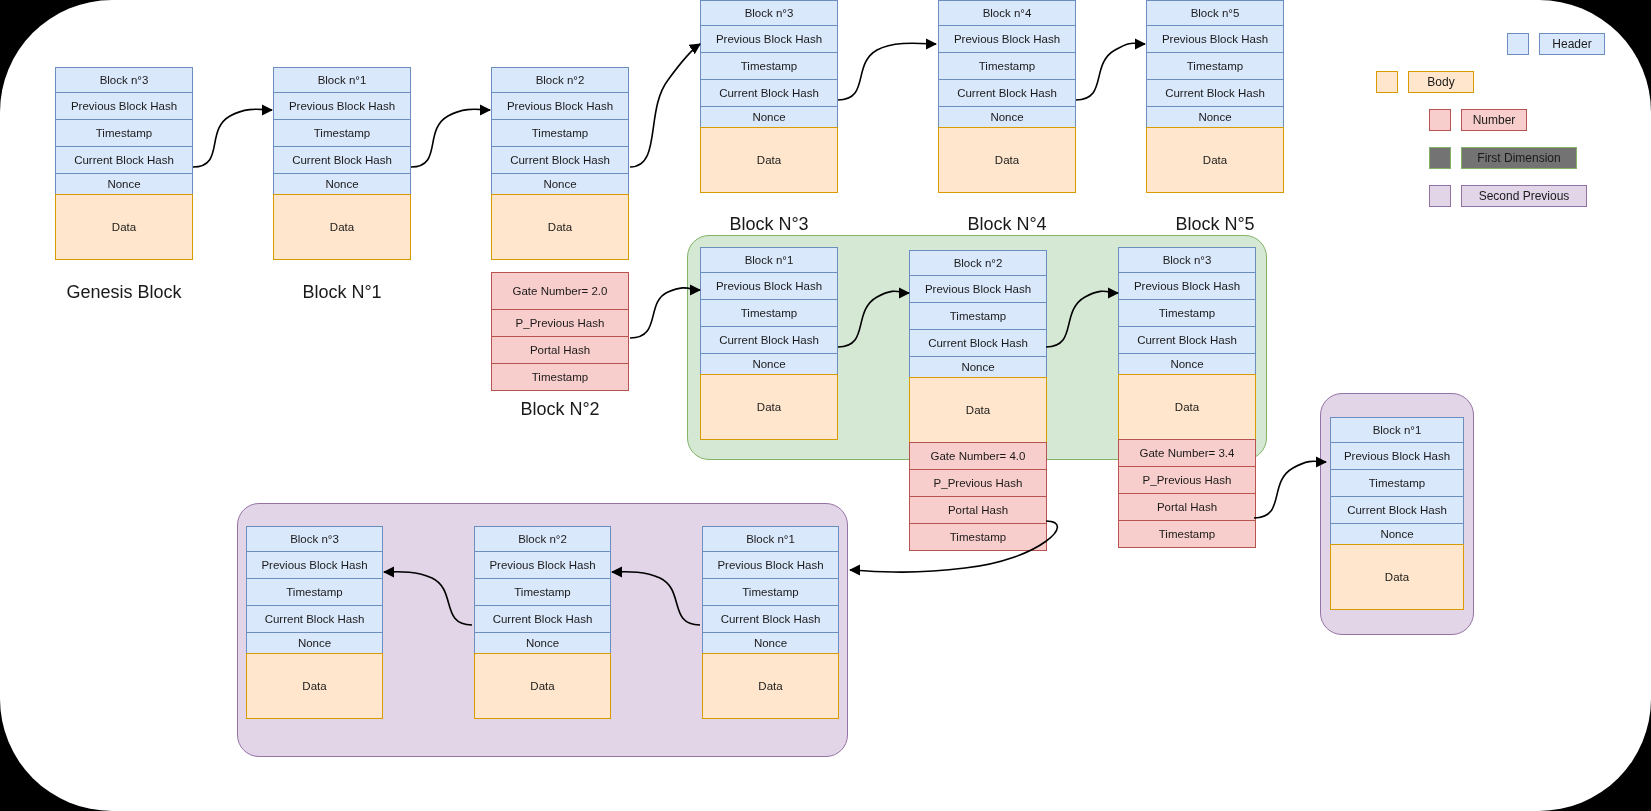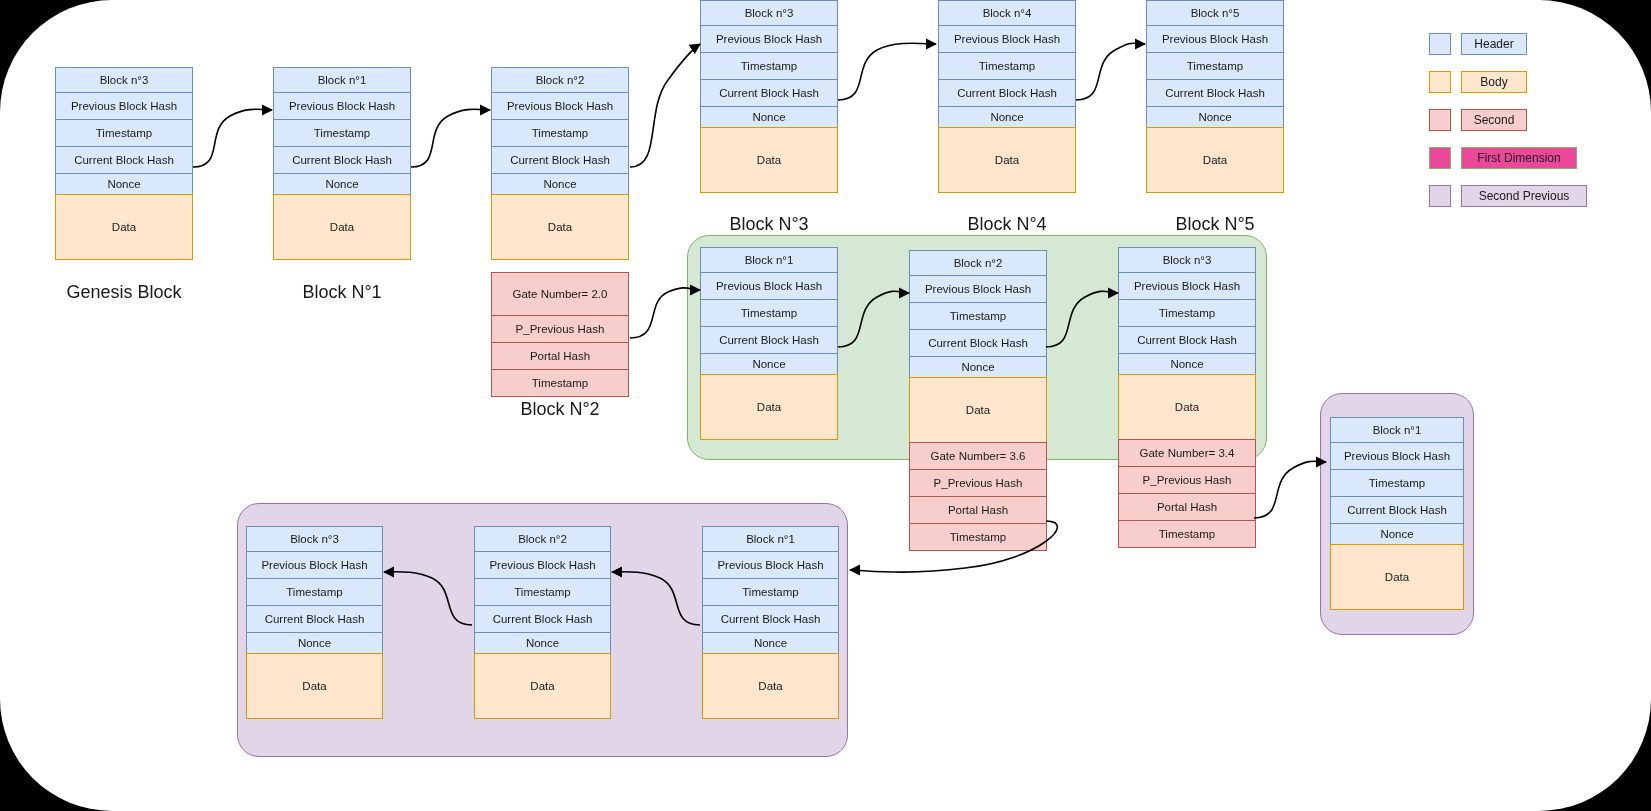--- a/index.html
+++ b/index.html
@@ -108,21 +108,21 @@
     align-items: center;
     justify-content: center;
     padding: 0 8px;
     font-size: 12px;
     color: #1a1a1a;
     white-space: nowrap;
   }
   .lg-header .swatch, .lg-header .legend-label { background:#dae8fc; border:1px solid #6c8ebf; }
   .lg-body   .swatch, .lg-body   .legend-label { background:#ffe6cc; border:1px solid #d79b00; }
   .lg-portal .swatch, .lg-portal .legend-label { background:#f8cecc; border:1px solid #b85450; }
-  .lg-first  .swatch, .lg-first  .legend-label { background:#ec4899; border:1px solid #82b366; }
+  .lg-first  .swatch, .lg-first  .legend-label { background:#737373; border:1px solid #82b366; }
   .lg-second .swatch, .lg-second .legend-label { background:#e1d5e7; border:1px solid #9673a6; }
 </style>
 </head>
 <body>
 
 <div id="canvas">
 
   <div class="dim first" style="left:687px; top:235px; width:578px; height:223px;"></div>
 
   <div class="dim second" style="left:237px; top:503px; width:609px; height:252px;"></div>
@@ -179,21 +179,21 @@
         <div class="row header" style="height: 22px; font-size: 11.5px;">Nonce</div>
         <div class="row body" style="height: 66px; font-size: 11.5px;">Data</div>
       </div>
       <div class="block" style="left: 491px; top: 67px; width: 138px;">
         <div class="row header first-row" style="height: 26px; font-size: 11.5px;">Block n°2</div>
         <div class="row header" style="height: 28px; font-size: 11.5px;">Previous Block Hash</div>
         <div class="row header" style="height: 28px; font-size: 11.5px;">Timestamp</div>
         <div class="row header" style="height: 28px; font-size: 11.5px;">Current Block Hash</div>
         <div class="row header" style="height: 22px; font-size: 11.5px;">Nonce</div>
         <div class="row body" style="height: 66px; font-size: 11.5px;">Data</div>
-        <div class="row portal" style="height: 44px; font-size: 11.5px; margin-top: 12px;">Gate Number= 2.0</div>
+        <div class="row portal" style="height: 38px; font-size: 11.5px; margin-top: 12px;">Gate Number= 2.0</div>
         <div class="row portal" style="height: 28px; font-size: 11.5px;">P_Previous Hash</div>
         <div class="row portal" style="height: 28px; font-size: 11.5px;">Portal Hash</div>
         <div class="row portal" style="height: 28px; font-size: 11.5px;">Timestamp</div>
       </div>
       <div class="block" style="left: 700px; top: 0px; width: 138px;">
         <div class="row header first-row" style="height: 26px; font-size: 11.5px;">Block n°3</div>
         <div class="row header" style="height: 28px; font-size: 11.5px;">Previous Block Hash</div>
         <div class="row header" style="height: 28px; font-size: 11.5px;">Timestamp</div>
         <div class="row header" style="height: 28px; font-size: 11.5px;">Current Block Hash</div>
         <div class="row header" style="height: 22px; font-size: 11.5px;">Nonce</div>
@@ -223,21 +223,21 @@
         <div class="row header" style="height: 22px; font-size: 11.5px;">Nonce</div>
         <div class="row body" style="height: 66px; font-size: 11.5px;">Data</div>
       </div>
       <div class="block" style="left: 909px; top: 250px; width: 138px;">
         <div class="row header first-row" style="height: 26px; font-size: 11.5px;">Block n°2</div>
         <div class="row header" style="height: 28px; font-size: 11.5px;">Previous Block Hash</div>
         <div class="row header" style="height: 28px; font-size: 11.5px;">Timestamp</div>
         <div class="row header" style="height: 28px; font-size: 11.5px;">Current Block Hash</div>
         <div class="row header" style="height: 22px; font-size: 11.5px;">Nonce</div>
         <div class="row body" style="height: 66px; font-size: 11.5px;">Data</div>
-        <div class="row portal" style="height: 28px; font-size: 11.5px;">Gate Number= 3.6</div>
+        <div class="row portal" style="height: 28px; font-size: 11.5px;">Gate Number= 4.0</div>
         <div class="row portal" style="height: 28px; font-size: 11.5px;">P_Previous Hash</div>
         <div class="row portal" style="height: 28px; font-size: 11.5px;">Portal Hash</div>
         <div class="row portal" style="height: 28px; font-size: 11.5px;">Timestamp</div>
       </div>
       <div class="block" style="left: 1118px; top: 247px; width: 138px;">
         <div class="row header first-row" style="height: 26px; font-size: 11.5px;">Block n°3</div>
         <div class="row header" style="height: 28px; font-size: 11.5px;">Previous Block Hash</div>
         <div class="row header" style="height: 28px; font-size: 11.5px;">Timestamp</div>
         <div class="row header" style="height: 28px; font-size: 11.5px;">Current Block Hash</div>
         <div class="row header" style="height: 22px; font-size: 11.5px;">Nonce</div>
@@ -284,31 +284,31 @@
   <div id="captions-layer">
       <div class="caption" style="left: 55px; top: 282px; width: 138px; font-size: 18px;">Genesis Block</div>
       <div class="caption" style="left: 273px; top: 282px; width: 138px; font-size: 18px;">Block N°1</div>
       <div class="caption" style="left: 491px; top: 399px; width: 138px; font-size: 18px;">Block N°2</div>
       <div class="caption" style="left: 700px; top: 214px; width: 138px; font-size: 18px;">Block N°3</div>
       <div class="caption" style="left: 938px; top: 214px; width: 138px; font-size: 18px;">Block N°4</div>
       <div class="caption" style="left: 1146px; top: 214px; width: 138px; font-size: 18px;">Block N°5</div>
     </div>
 
   <div id="legend">
-      <div class="legend-row lg-header" style="left: 1429px; top: 33px;">
+      <div class="legend-row lg-header" style="left: 1507px; top: 33px;">
         <div class="swatch"></div>
         <div class="legend-label" style="width: 66px;">Header</div>
       </div>
-      <div class="legend-row lg-body" style="left: 1429px; top: 71px;">
+      <div class="legend-row lg-body" style="left: 1376px; top: 71px;">
         <div class="swatch"></div>
         <div class="legend-label" style="width: 66px;">Body</div>
       </div>
       <div class="legend-row lg-portal" style="left: 1429px; top: 109px;">
         <div class="swatch"></div>
-        <div class="legend-label" style="width: 66px;">Second</div>
+        <div class="legend-label" style="width: 66px;">Number</div>
       </div>
       <div class="legend-row lg-first" style="left: 1429px; top: 147px;">
         <div class="swatch"></div>
         <div class="legend-label" style="width: 116px;">First Dimension</div>
       </div>
       <div class="legend-row lg-second" style="left: 1429px; top: 185px;">
         <div class="swatch"></div>
         <div class="legend-label" style="width: 126px;">Second Previous</div>
       </div>
     </div>

